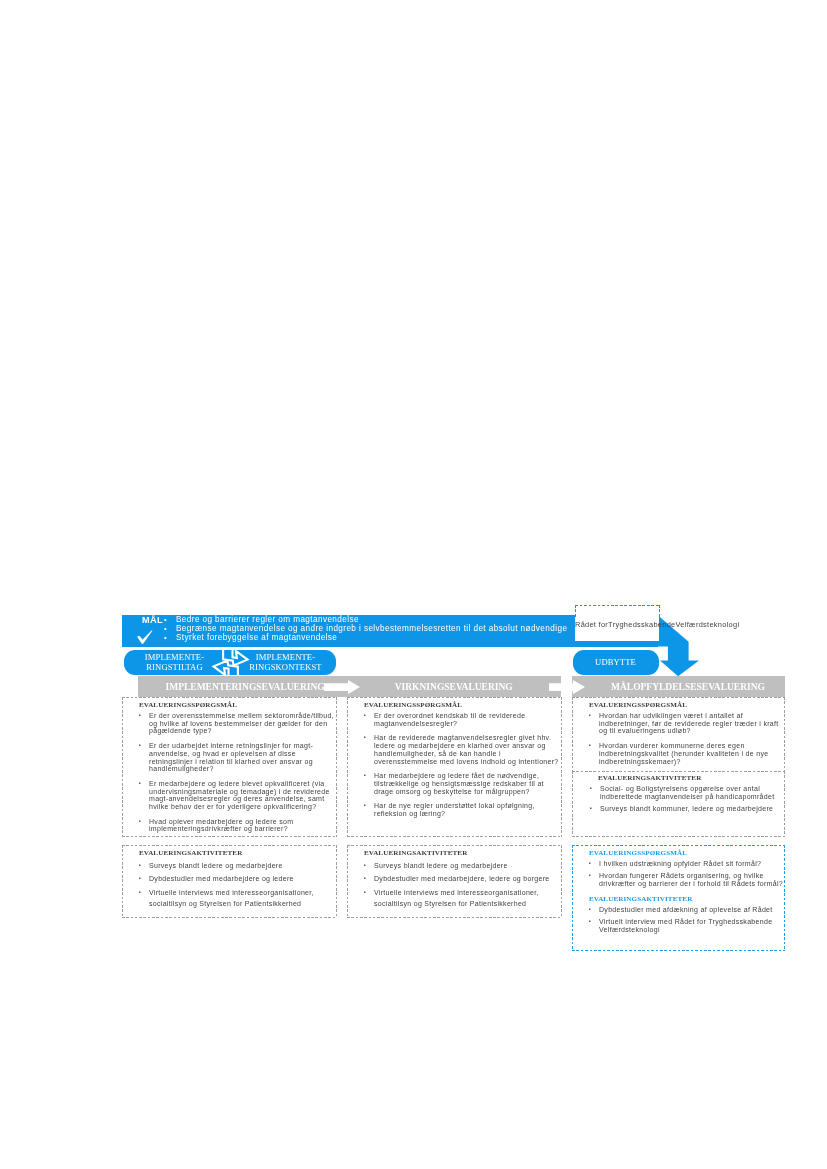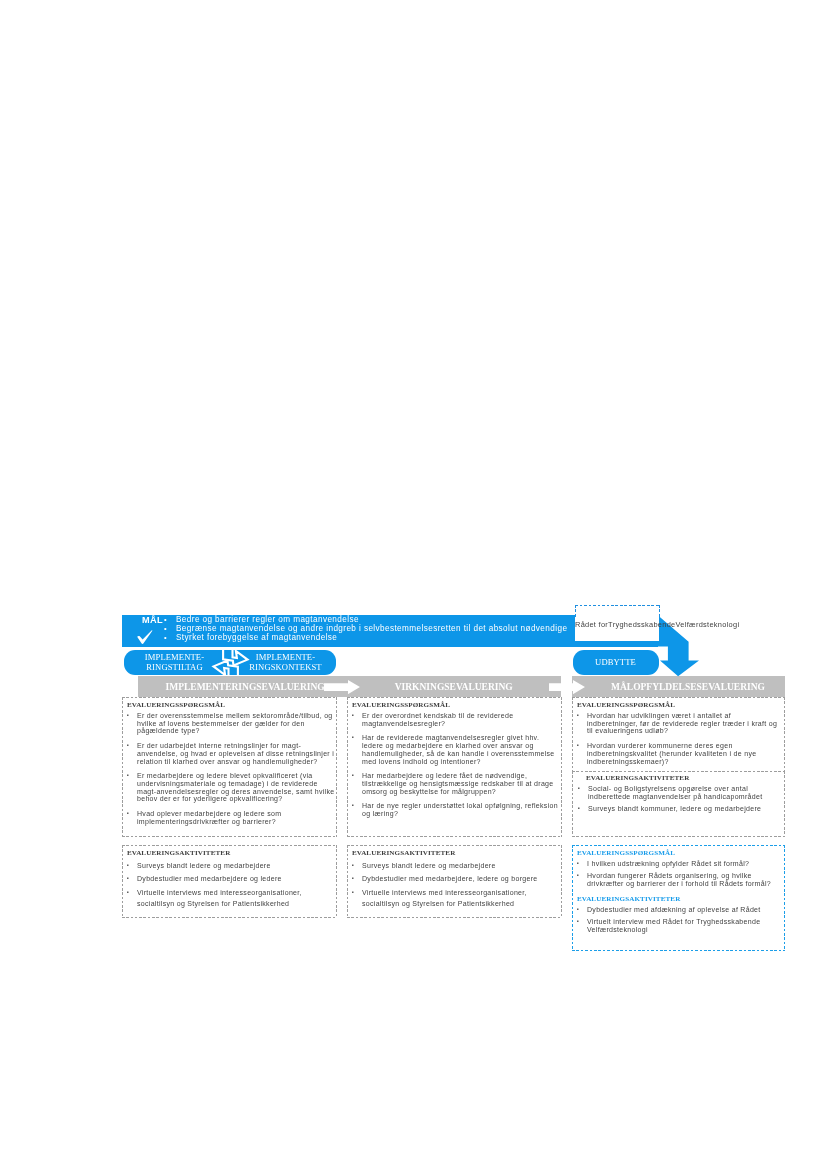--- a/index.html
+++ b/index.html
@@ -32,21 +32,21 @@
     repeating-linear-gradient(to bottom,#9d9d9d 0 2.6px,transparent 2.6px 4.3px);
     background-size:100% 1px,100% 1px,1px 100%,1px 100%;
     background-position:0 0,0 100%,0 0,100% 0;background-repeat:no-repeat;padding:1px;}
   .tbox.blue{border:none;background-image:
     repeating-linear-gradient(to right,#1b9ee8 0 2.6px,transparent 2.6px 4.4px),
     repeating-linear-gradient(to right,#1b9ee8 0 2.6px,transparent 2.6px 4.4px),
     repeating-linear-gradient(to bottom,#1b9ee8 0 2.6px,transparent 2.6px 4.4px),
     repeating-linear-gradient(to bottom,#1b9ee8 0 2.6px,transparent 2.6px 4.4px);
     background-size:100% 1.4px,100% 1.4px,1.4px 100%,1.4px 100%;
     background-position:0 0,0 100%,0 0,100% 0;background-repeat:no-repeat;padding:1px;}
-  .tbox-inner{padding:3px 0px 4px 4px;}
+  .tbox-inner{padding:3px 0px 4px 4px;margin-left:12px;}
   .h{font-family:"Liberation Serif",serif;font-weight:bold;font-size:7.1px;letter-spacing:.1px;color:#3f3f3f;margin:0 0 3px 0;}
   .tbox.blue .h{color:#189cea;}
   ul.b{margin:0;padding:0;list-style:none;}
   ul.b li{display:flex;font-size:7px;letter-spacing:.3px;line-height:7.7px;color:#3f3f3f;margin-bottom:7px;font-family:"Liberation Sans",sans-serif;}
   ul.b li .bu{flex:0 0 10px;color:#555;font-size:5.6px;line-height:7.7px;letter-spacing:0;}
   ul.b li .tx{flex:1;}
   ul.b.wide li{line-height:11.3px;margin-bottom:2.1px;}
   ul.b.wide li .bu{line-height:11.3px;}
   .h.mt{margin-top:7px;}
   ul.b.tight li{margin-bottom:4.5px;}

